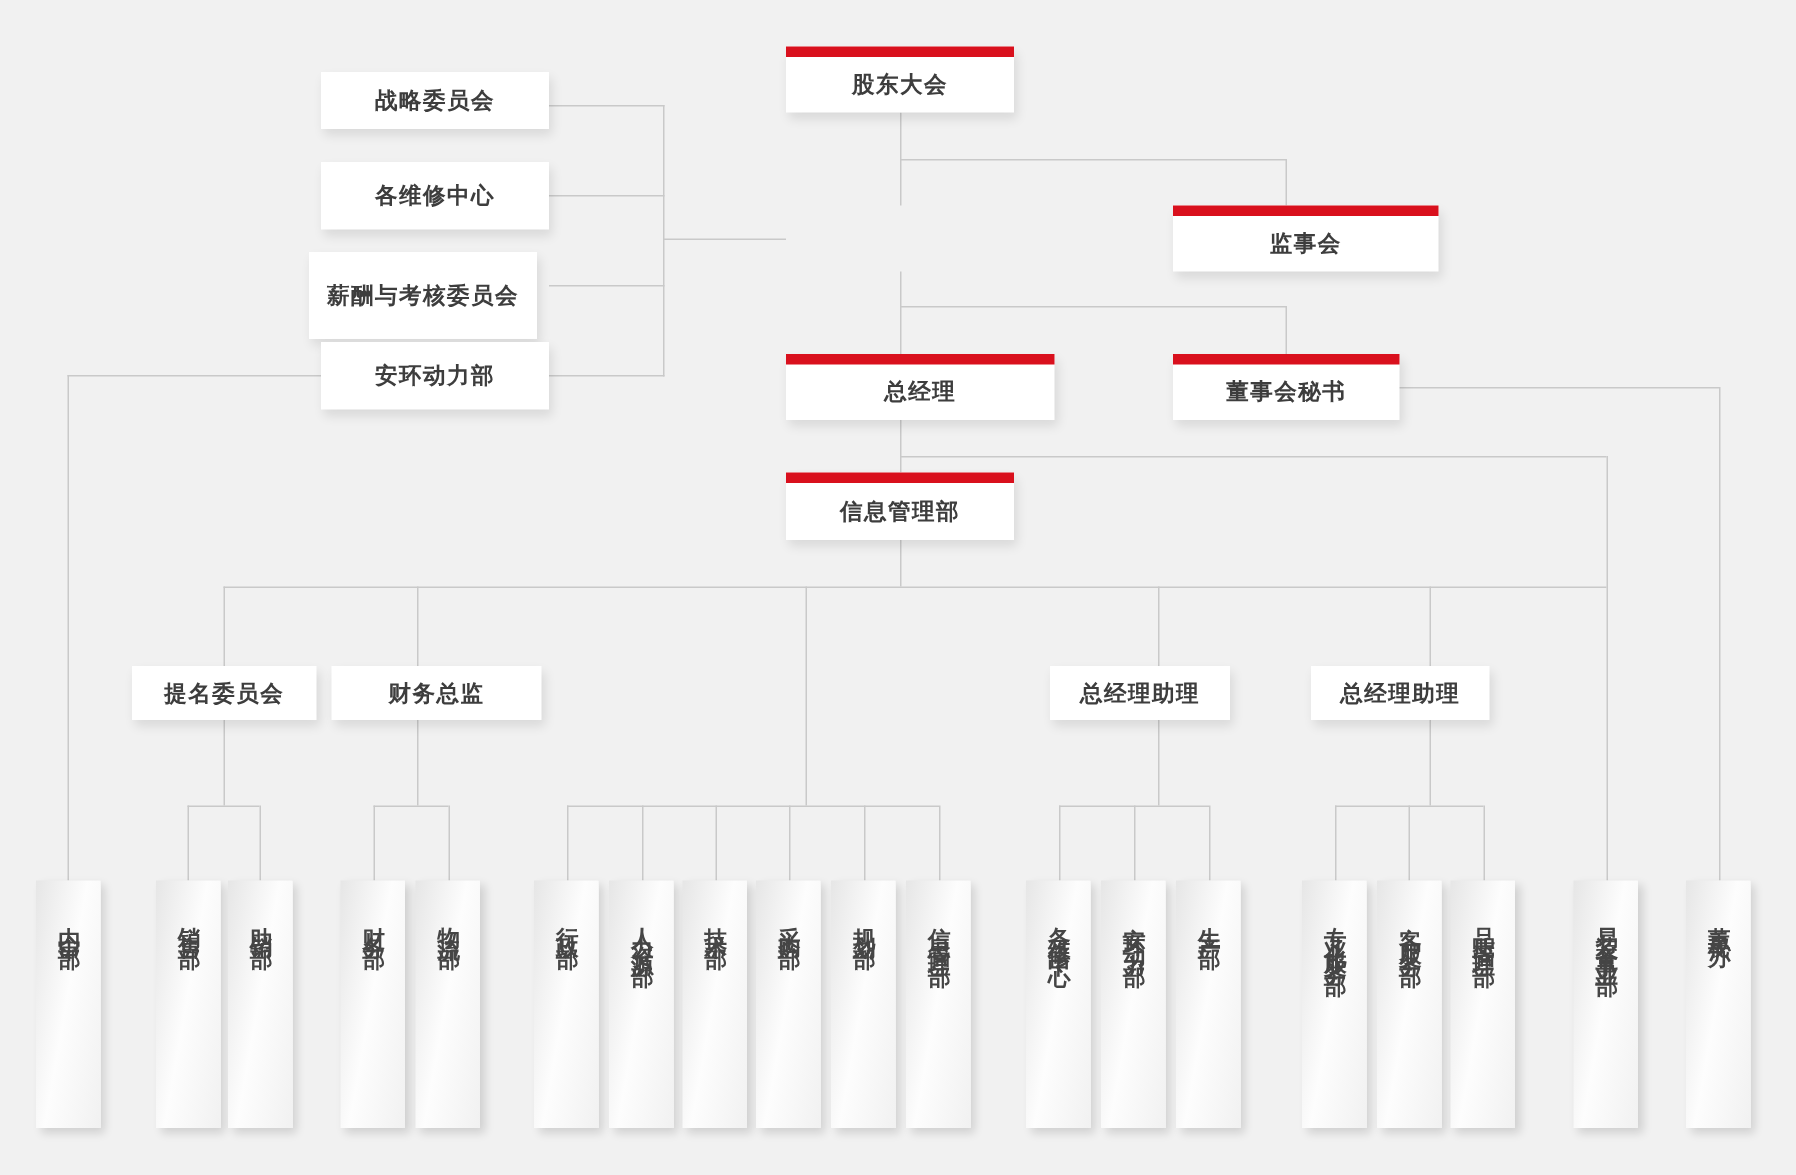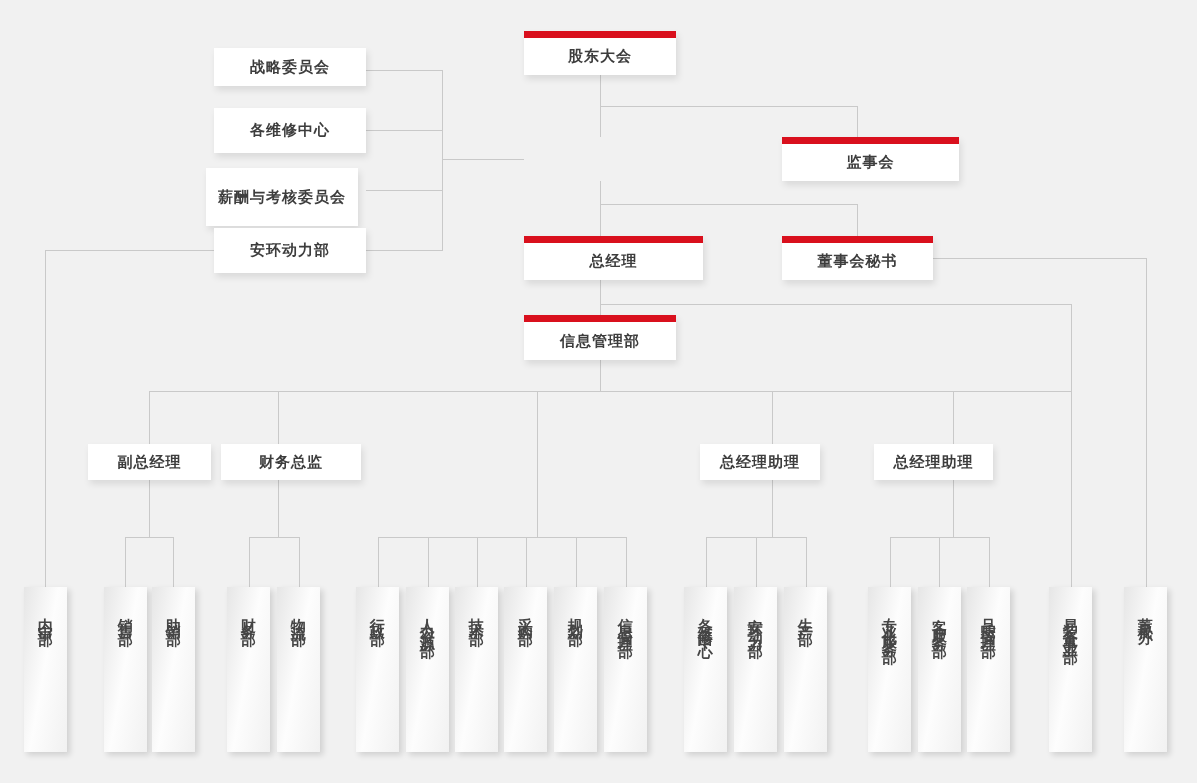--- a/index.html
+++ b/index.html
@@ -116,21 +116,21 @@
     <span class="lbl">各维修中心</span>
   </div>
   <div class="node" style="left:206px;top:168px;width:152px;height:58px">
     <span class="lbl">薪酬与考核委员会</span>
   </div>
   <div class="node" style="left:214px;top:228px;width:152px;height:45px">
     <span class="lbl">安环动力部</span>
   </div>
 
   <div class="node" style="left:88px;top:444px;width:123px;height:36px">
-    <span class="lbl">副总经理</span>
+    <span class="lbl">提名委员会</span>
   </div>
   <div class="node" style="left:221px;top:444px;width:140px;height:36px">
     <span class="lbl">财务总监</span>
   </div>
   <div class="node" style="left:700px;top:444px;width:120px;height:36px">
     <span class="lbl">总经理助理</span>
   </div>
   <div class="node" style="left:874px;top:444px;width:119px;height:36px">
     <span class="lbl">总经理助理</span>
   </div>

